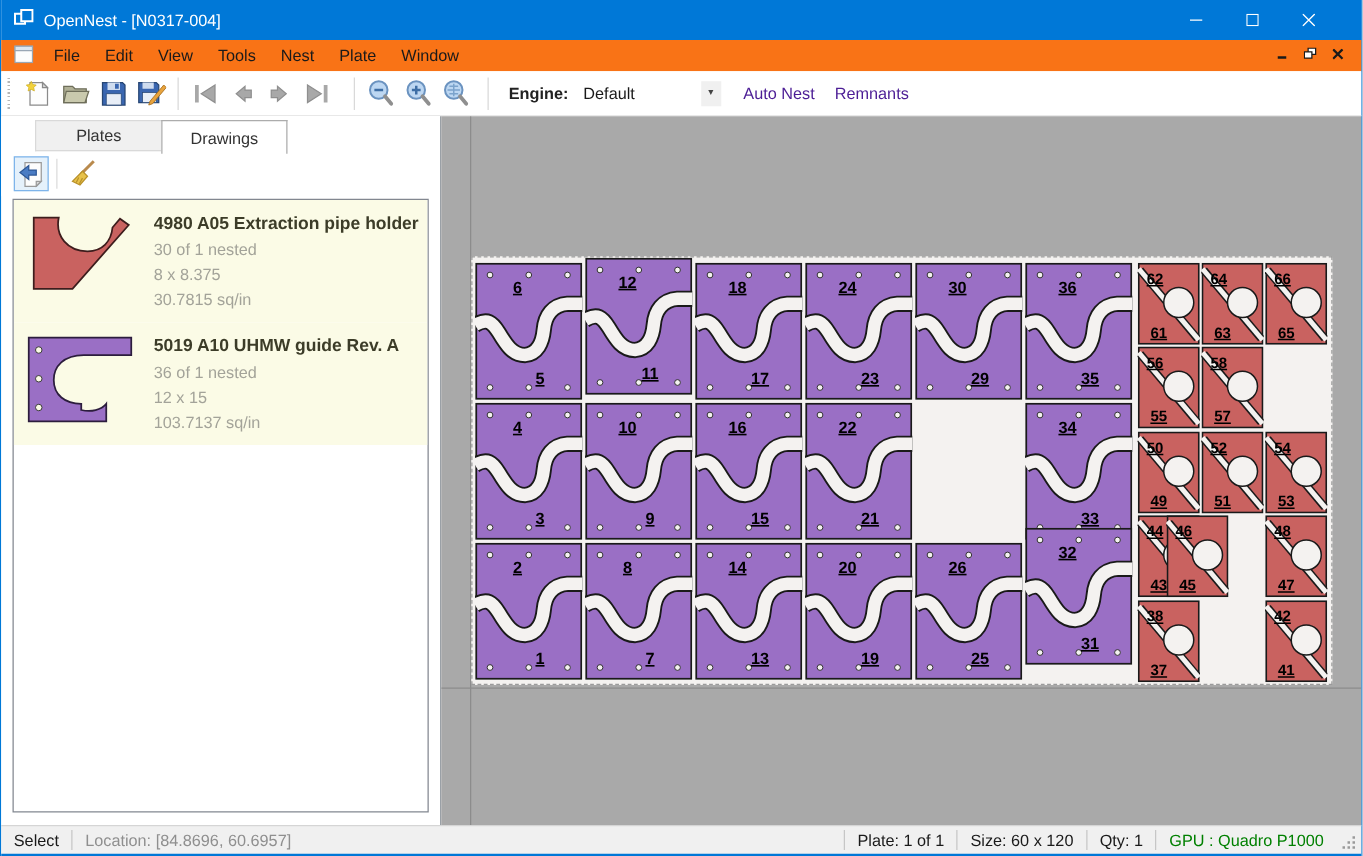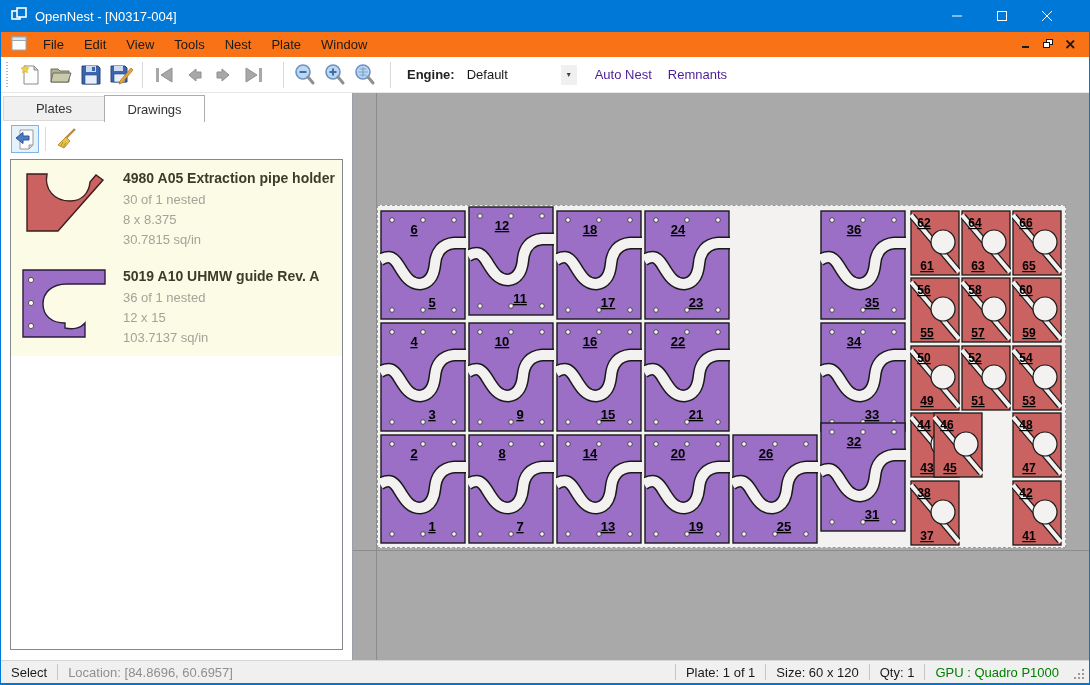--- a/index.html
+++ b/index.html
@@ -40,21 +40,21 @@
   .combo-arrow { width:16px; height:20px; background:#f0f0f0; display:flex; align-items:center;
                  justify-content:center; font-size:8px; color:#444; margin-right:10px; }
   .tool-text { padding:5px 8px; color:#4c1d95; }
 
   
   .main { flex:1; display:flex; min-height:0; }
 
   
   .left-panel { width:352px; flex:0 0 352px; background:#fff; border-right:1px solid #9aa0a6;
                 display:flex; flex-direction:column; position:relative; }
-  .tabstrip { height:27px; display:flex; align-items:center; background:#fff; padding-top:3px; }
+  .tabstrip { height:27px; display:flex; align-items:flex-start; background:#fff; padding-top:3px;padding-left:25px; }
   .tab { width:101px; text-align:center; padding:4px 0; border:1px solid #d9d9d9;
          background:#f0f0f0; color:#333; position:relative; }
   .tab.active { background:#fff; border:1px solid #acacac; border-bottom:none; padding:6px 0 5px 0;
                 z-index:2; }
   .tab.inactive { margin-left:2px; border-right:none; }
   .panel-toolbar { height:37px; display:flex; align-items:center; padding-left:10px; background:#fff; }
   .ptbtn { width:28px; height:28px; display:flex; align-items:center; justify-content:center; }
   .ptbtn.boxed { border:1px solid #7eb4ea; background:#e5f1fb; }
   .ptsep { width:1px; height:24px; background:#dcdcdc; margin:0 6px; }
   .drawings-list { position:absolute; left:9px; right:9px; top:66px; bottom:10px;
@@ -351,20 +351,37 @@
                 <circle cx="43" cy="10" r="2.3"></circle>
                 <circle cx="74" cy="10" r="2.3"></circle>
       <circle cx="12" cy="100" r="2.3"></circle>
                 <circle cx="43" cy="100" r="2.3"></circle>
                 <circle cx="74" cy="100" r="2.3"></circle>
     </g>
     <text x="34" y="24" text-anchor="middle" font-size="13" font-weight="bold" fill="#000" text-decoration="underline" font-family="Liberation Sans, sans-serif">24</text>
     <text x="52" y="97" text-anchor="middle" font-size="13" font-weight="bold" fill="#000" text-decoration="underline" font-family="Liberation Sans, sans-serif">23</text>
             </svg>
           </div>
+          <div class="pcell" style="left: 354px; top: 4px;">
+            <svg width="86" height="110" viewBox="0 0 86 110">
+    <rect x="1" y="1" width="84" height="108" fill="#9a6fc5" stroke="#1a1a1a" stroke-width="1.4"></rect>
+    <path d="M0,50 C10,44 14,48 19,56 C25,66 30,74 40,74 C50,73 54,64 55,54 C56,42 62,34 74,33 L86,33" fill="none" stroke="#1a1a1a" stroke-width="13"></path>
+    <path d="M0,50 C10,44 14,48 19,56 C25,66 30,74 40,74 C50,73 54,64 55,54 C56,42 62,34 74,33 L86,33" fill="none" stroke="#f4f2f0" stroke-width="10"></path>
+    <g fill="#f4f2f0" stroke="#333" stroke-width="0.8">
+      <circle cx="12" cy="10" r="2.3"></circle>
+                <circle cx="43" cy="10" r="2.3"></circle>
+                <circle cx="74" cy="10" r="2.3"></circle>
+      <circle cx="12" cy="100" r="2.3"></circle>
+                <circle cx="43" cy="100" r="2.3"></circle>
+                <circle cx="74" cy="100" r="2.3"></circle>
+    </g>
+    <text x="34" y="24" text-anchor="middle" font-size="13" font-weight="bold" fill="#000" text-decoration="underline" font-family="Liberation Sans, sans-serif">30</text>
+    <text x="52" y="97" text-anchor="middle" font-size="13" font-weight="bold" fill="#000" text-decoration="underline" font-family="Liberation Sans, sans-serif">29</text>
+            </svg>
+          </div>
           <div class="pcell" style="left: 442px; top: 4px;">
             <svg width="86" height="110" viewBox="0 0 86 110">
     <rect x="1" y="1" width="84" height="108" fill="#9a6fc5" stroke="#1a1a1a" stroke-width="1.4"></rect>
     <path d="M0,50 C10,44 14,48 19,56 C25,66 30,74 40,74 C50,73 54,64 55,54 C56,42 62,34 74,33 L86,33" fill="none" stroke="#1a1a1a" stroke-width="13"></path>
     <path d="M0,50 C10,44 14,48 19,56 C25,66 30,74 40,74 C50,73 54,64 55,54 C56,42 62,34 74,33 L86,33" fill="none" stroke="#f4f2f0" stroke-width="10"></path>
     <g fill="#f4f2f0" stroke="#333" stroke-width="0.8">
       <circle cx="12" cy="10" r="2.3"></circle>
                 <circle cx="43" cy="10" r="2.3"></circle>
                 <circle cx="74" cy="10" r="2.3"></circle>
       <circle cx="12" cy="100" r="2.3"></circle>
@@ -603,30 +620,20 @@
             </svg>
           </div>
           <div class="rcell" style="left: 583px; top: 71.4px;">
             <svg width="50" height="66" viewBox="0 0 50 66">
     <rect x="1" y="1" width="48" height="64" fill="#c96260" stroke="#1a1a1a" stroke-width="1.3"></rect>
     <path d="M2,6 L48,61" fill="none" stroke="#1a1a1a" stroke-width="6.5"></path>
     <path d="M1,5 L49,62" fill="none" stroke="#f4f2f0" stroke-width="4"></path>
     <circle cx="33" cy="32" r="12" fill="#f4f2f0" stroke="#1a1a1a" stroke-width="1.2"></circle>
     <text x="14" y="17" text-anchor="middle" font-size="12" font-weight="bold" fill="#000" text-decoration="underline" font-family="Liberation Sans, sans-serif">58</text>
     <text x="17" y="60" text-anchor="middle" font-size="12" font-weight="bold" fill="#000" text-decoration="underline" font-family="Liberation Sans, sans-serif">57</text>
-            </svg>
-          </div>
-          <div class="rcell" style="left: 634px; top: 71.4px;">
-            <svg width="50" height="66" viewBox="0 0 50 66">
-    <rect x="1" y="1" width="48" height="64" fill="#c96260" stroke="#1a1a1a" stroke-width="1.3"></rect>
-    <path d="M2,6 L48,61" fill="none" stroke="#1a1a1a" stroke-width="6.5"></path>
-    <path d="M1,5 L49,62" fill="none" stroke="#f4f2f0" stroke-width="4"></path>
-    <circle cx="33" cy="32" r="12" fill="#f4f2f0" stroke="#1a1a1a" stroke-width="1.2"></circle>
-    <text x="14" y="17" text-anchor="middle" font-size="12" font-weight="bold" fill="#000" text-decoration="underline" font-family="Liberation Sans, sans-serif">60</text>
-    <text x="17" y="60" text-anchor="middle" font-size="12" font-weight="bold" fill="#000" text-decoration="underline" font-family="Liberation Sans, sans-serif">59</text>
             </svg>
           </div>
           <div class="rcell" style="left: 532px; top: 138.8px;">
             <svg width="50" height="66" viewBox="0 0 50 66">
     <rect x="1" y="1" width="48" height="64" fill="#c96260" stroke="#1a1a1a" stroke-width="1.3"></rect>
     <path d="M2,6 L48,61" fill="none" stroke="#1a1a1a" stroke-width="6.5"></path>
     <path d="M1,5 L49,62" fill="none" stroke="#f4f2f0" stroke-width="4"></path>
     <circle cx="33" cy="32" r="12" fill="#f4f2f0" stroke="#1a1a1a" stroke-width="1.2"></circle>
     <text x="14" y="17" text-anchor="middle" font-size="12" font-weight="bold" fill="#000" text-decoration="underline" font-family="Liberation Sans, sans-serif">50</text>
     <text x="17" y="60" text-anchor="middle" font-size="12" font-weight="bold" fill="#000" text-decoration="underline" font-family="Liberation Sans, sans-serif">49</text>

